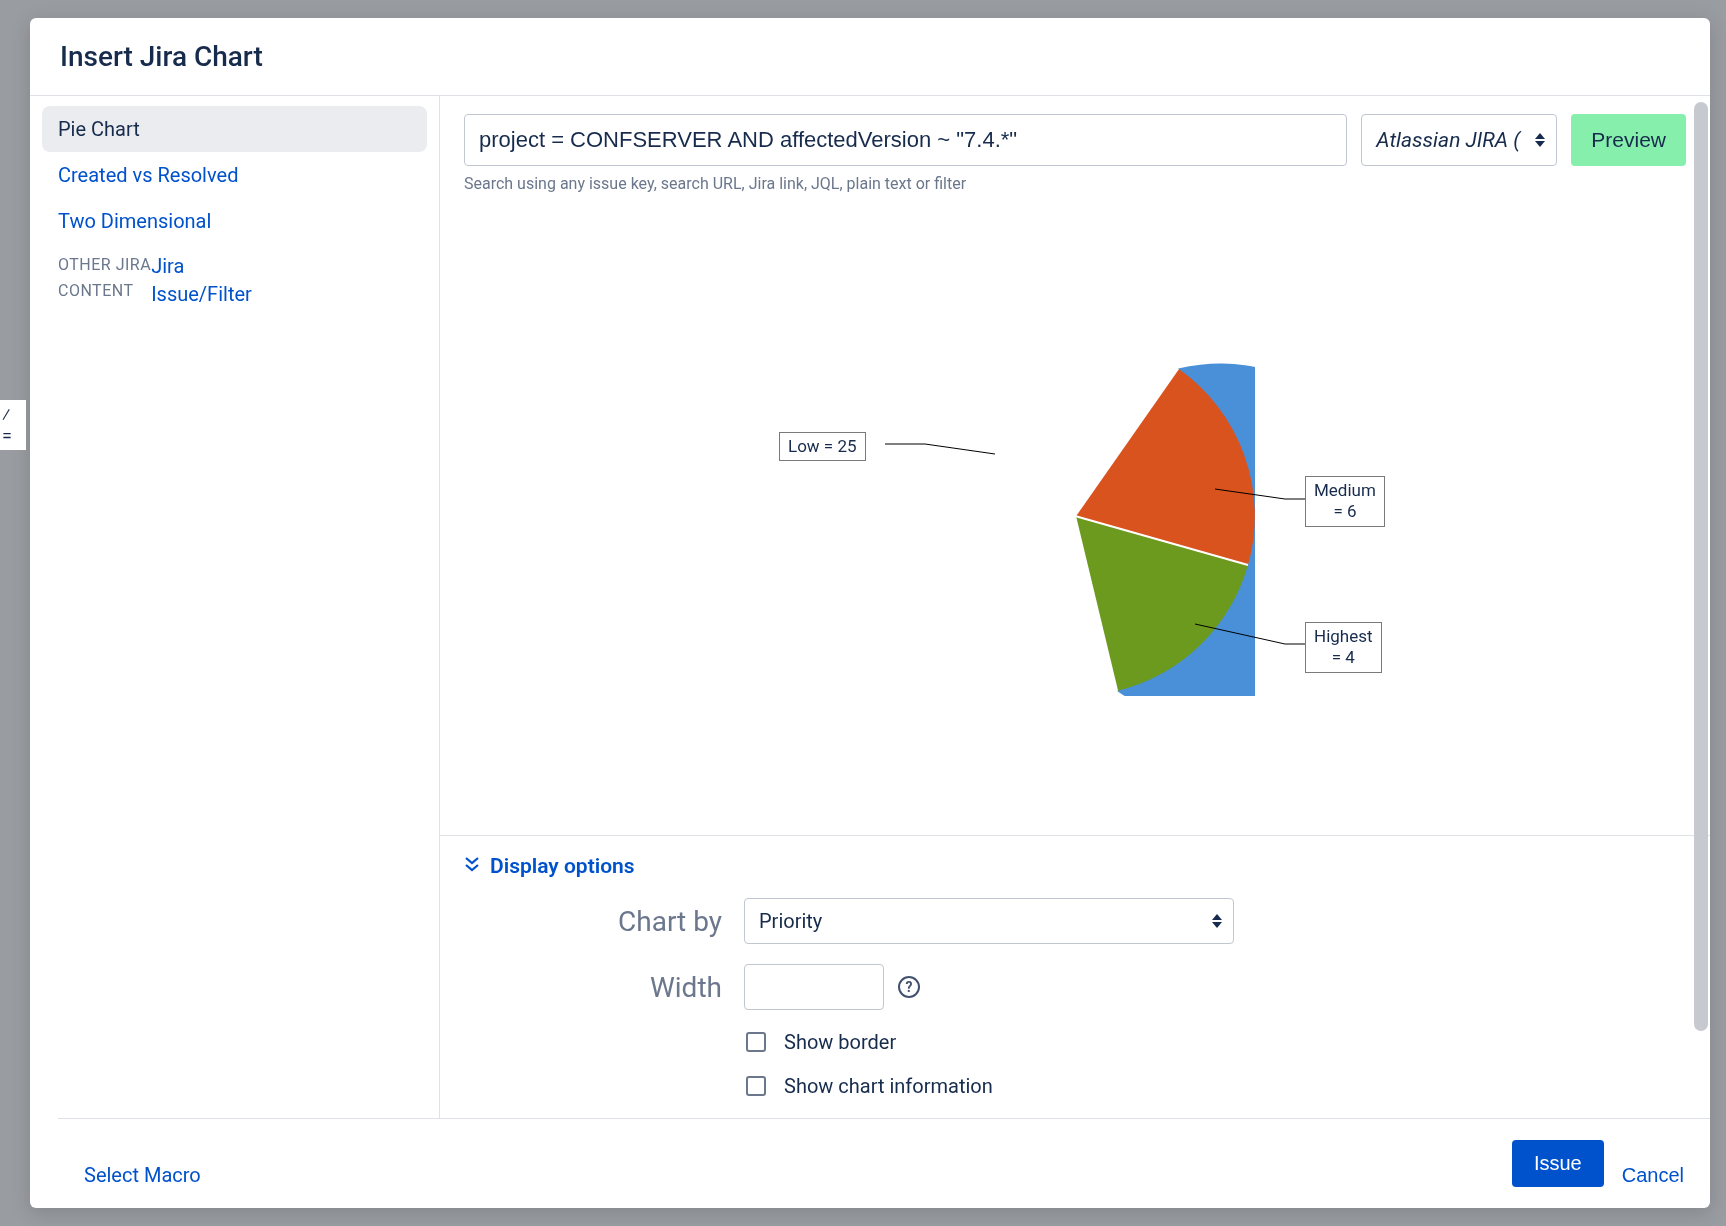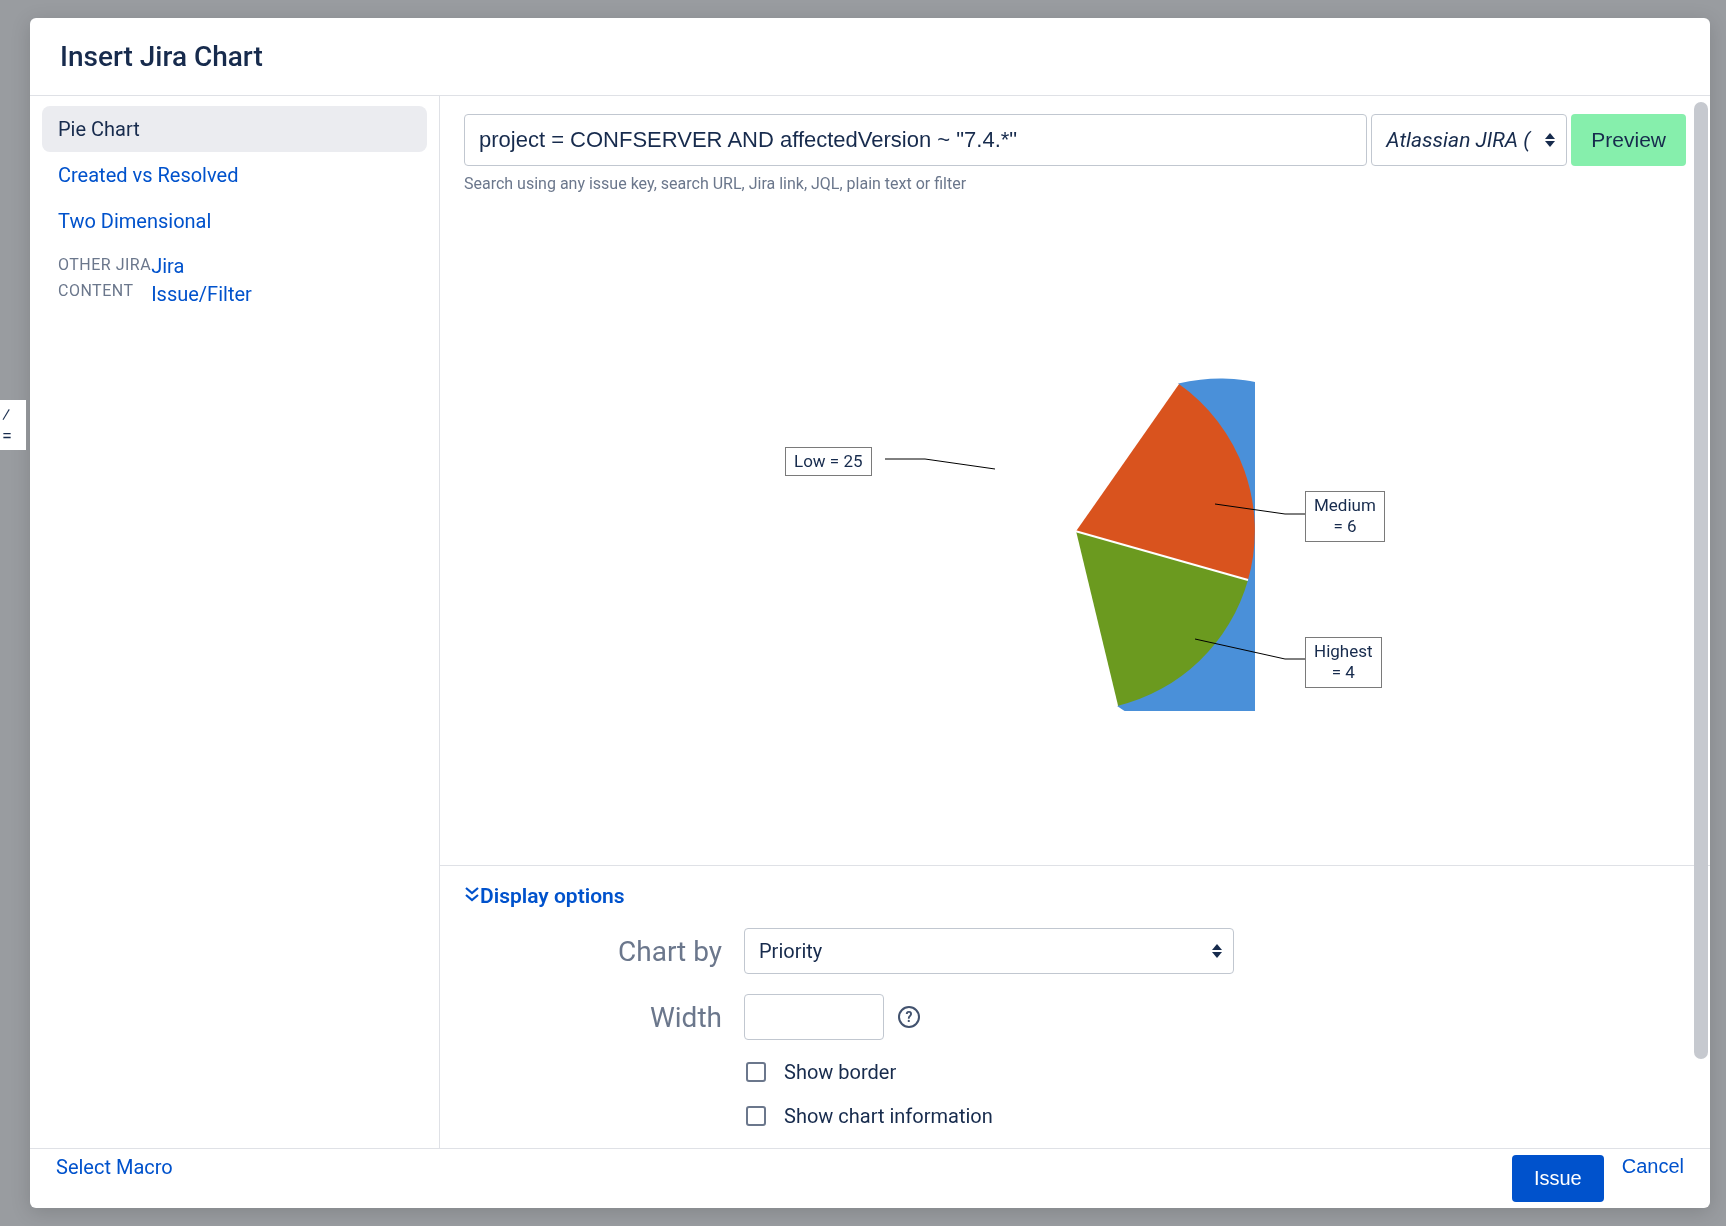--- a/index.html
+++ b/index.html
@@ -79,21 +79,21 @@
   display: flex;
   flex-direction: column;
   overflow-y: auto;
   position: relative;
 }
 .main-top {
   padding: 18px 24px 0 24px;
 }
 .search-row {
   display: flex;
-  gap: 4px;
+  gap: 14px;
   align-items: center;
 }
 .jql-input {
   flex: 1;
   height: 52px;
   border: 1px solid #c1c7d0;
   border-radius: 4px;
   padding: 0 14px;
   font-size: 22px;
   color: #172b4d;
@@ -168,20 +168,21 @@
 .leader {
   position: absolute;
   pointer-events: none;
 }
 .display-section {
   padding: 18px 24px 20px 24px;
 }
 .display-header {
   display: flex;
   align-items: center;
+  gap: 10px;
   color: #0052cc;
   font-size: 21px;
   font-weight: 600;
   cursor: pointer;
 }
 .form-row {
   display: flex;
   align-items: center;
   margin-top: 20px;
 }
@@ -239,23 +240,24 @@
   border-radius: 3px;
   background: #fff;
   cursor: pointer;
 }
 .checkbox-label {
   font-size: 20px;
   color: #172b4d;
 }
 .modal-footer {
   border-top: 1px solid #dfe1e6;
-  padding: 6px 26px;
-  display: flex;
-  align-items: flex-start;
+  padding: 21px 26px;
+  display: flex;
+  align-items: flex-end;
+  margin-left: 28px;
 }
 .select-macro {
   color: #0052cc;
   font-size: 20px;
   cursor: pointer;
 }
 .footer-spacer { flex: 1; }
 .insert-btn {
   background: #0052cc;
   color: #fff;
@@ -370,21 +372,21 @@
             <line x1="0" y1="0" x2="173.00" y2="49.0" stroke="#fff" stroke-width="2"></line>
             <line x1="0" y1="0" x2="42.12" y2="175.00" stroke="#fff" stroke-width="2"></line>
           </svg>
 
           <svg class="leader" style="left:0;top:0" width="700" height="380">
             <polyline points="270,130 200,120 160,120" fill="none" stroke="#000" stroke-width="1"></polyline>
             <polyline points="490,165 560,175 580,175" fill="none" stroke="#000" stroke-width="1"></polyline>
             <polyline points="470,300 560,320 580,320" fill="none" stroke="#000" stroke-width="1"></polyline>
           </svg>
 
-          <div class="label-box" style="left:60px;top:108px">
+          <div class="label-box" style="left:54px;top:108px">
             <span>Low = 25</span>
           </div>
           <div class="label-box" style="left:580px;top:152px">
             <div>Medium</div>
             <div>= 6</div>
           </div>
           <div class="label-box" style="left:580px;top:298px">
             <div>Highest</div>
             <div>= 4</div>
           </div>

